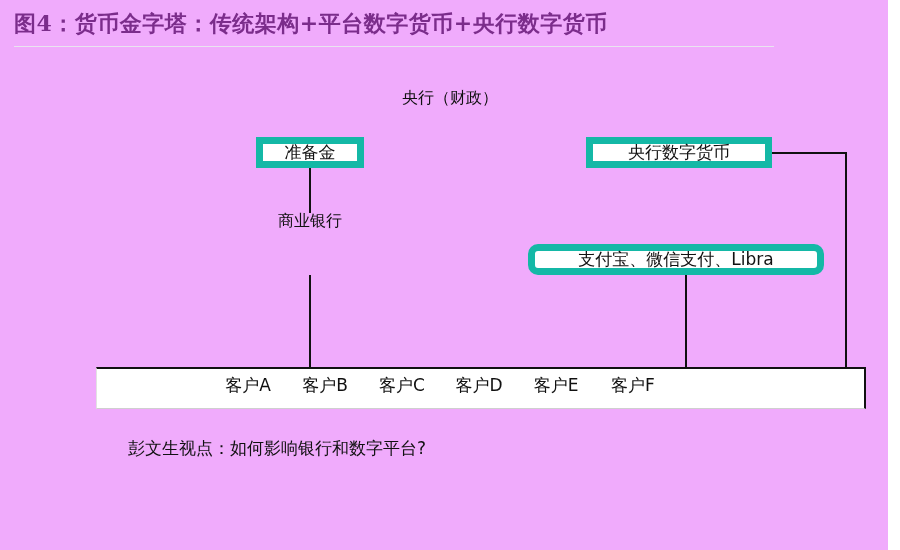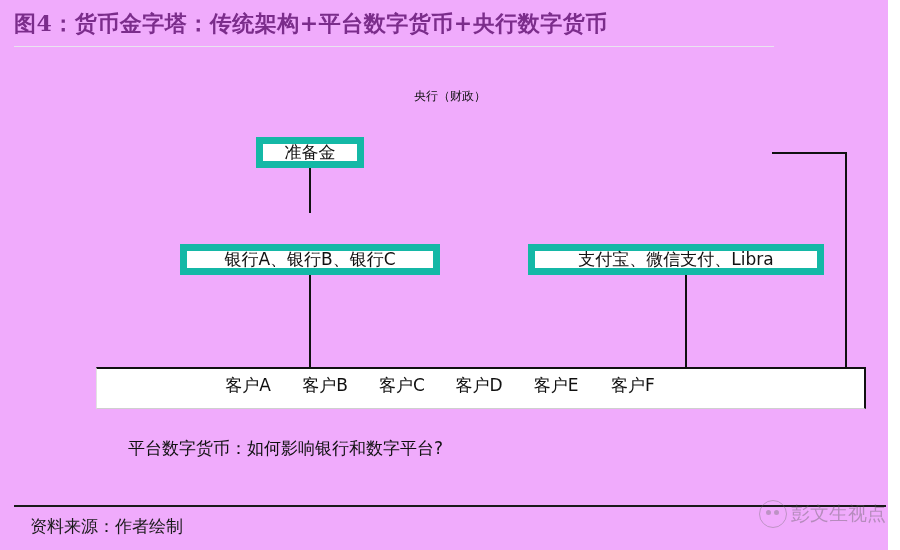--- a/index.html
+++ b/index.html
@@ -49,21 +49,21 @@
   #diagram {
     position: absolute;
     left: 0;
     top: 50px;
     width: 900px;
     height: 445px;
   }
 
   .node-label {
     position: absolute;
-    font-size: 12px;
+    font-size: 16px;
     color: #111111;
     white-space: nowrap;
     text-align: center;
     line-height: 1;
   }
 
   .node-box {
     position: absolute;
     box-sizing: border-box;
     border: 7px solid #14b8a6;
@@ -127,20 +127,21 @@
     left: 180px;
     top: 194px;
     width: 260px;
     height: 31px;
   }
   #box-platforms {
     left: 528px;
     top: 194px;
     width: 296px;
     height: 31px;
+    border-radius: 10px;
   }
 
   
   #label-nonbank {
     left: 350px;
     top: 288px;
     width: 200px;
   }
 
   
@@ -265,52 +266,45 @@
     <div id="figure-title" style="color:#7B2D8B;">图4：货币金字塔：传统架构+平台数字货币+央行数字货币</div>
     <div id="title-rule"></div>
   </div>
 
   <div id="diagram">
 
     <div class="node-label" id="node-central-bank">央行（财政）</div>
 
     <div class="node-box" id="box-reserves">准备金</div>
 
+    <div class="node-box" id="box-cbdc">央行数字货币</div>
 
     <div class="vline" style="left:309px; top:118px; height:45px;"></div>
 
     <div class="hline" style="left:772px; top:102px; width:75px;"></div>
     <div class="vline" style="left:845px; top:102px; height:217px;"></div>
 
-
-
-    <div class="node-box" id="box-banks">银行A、银行B、银行C</div>
+    <div class="node-label" id="label-commercial-banks">商业银行</div>
+
+
 
     <div class="node-box" id="box-platforms">支付宝、微信支付、Libra</div>
 
     <div class="vline" style="left:309px; top:225px; height:92px;"></div>
     <div class="vline" style="left:685px; top:225px; height:92px;"></div>
 
 
     <div id="box-customers">
       <div id="customers-row">
         <span class="customer-item">客户A</span>
         <span class="customer-item">客户B</span>
         <span class="customer-item">客户C</span>
         <span class="customer-item">客户D</span>
         <span class="customer-item">客户E</span>
         <span class="customer-item">客户F</span>
       </div>
     </div>
 
-    <div id="caption-question">平台数字货币：如何影响银行和数字平台?</div>
+    <div id="caption-question">彭文生视点：如何影响银行和数字平台?</div>
   </div>
 
-  <div id="footer">
-    <div id="footer-rule"></div>
-    <div id="source-text">资料来源：作者绘制</div>
-    <div id="watermark">
-      <span id="watermark-logo"></span>
-      <span id="watermark-text">彭文生视点</span>
-    </div>
-  </div>
 
 </div>
 
 </body></html>

